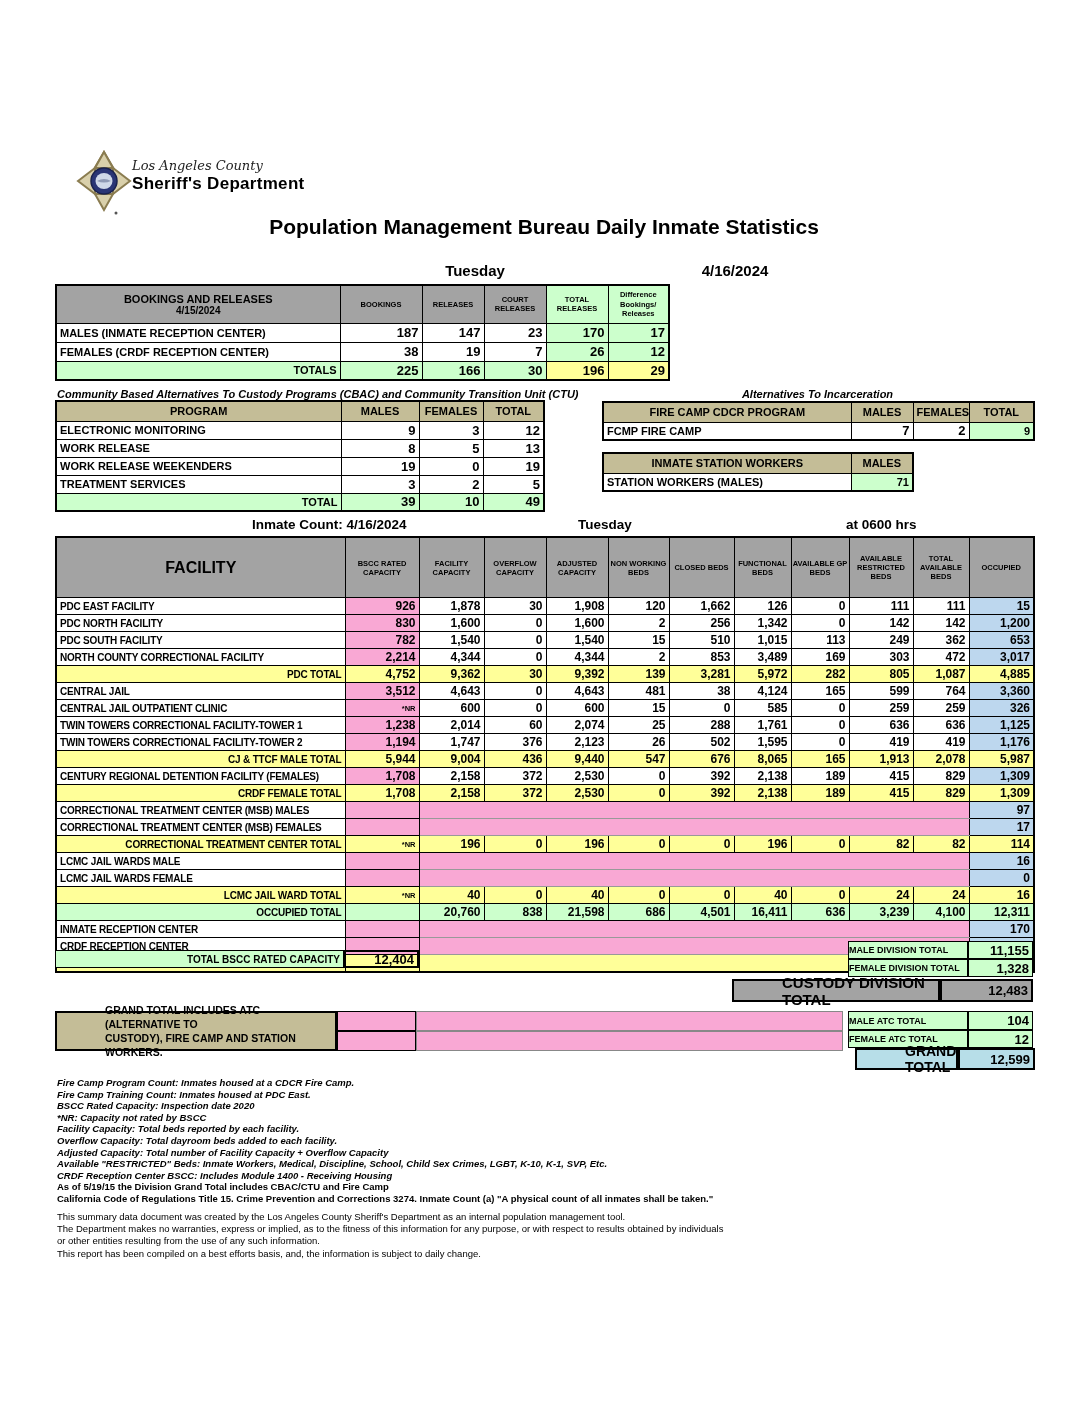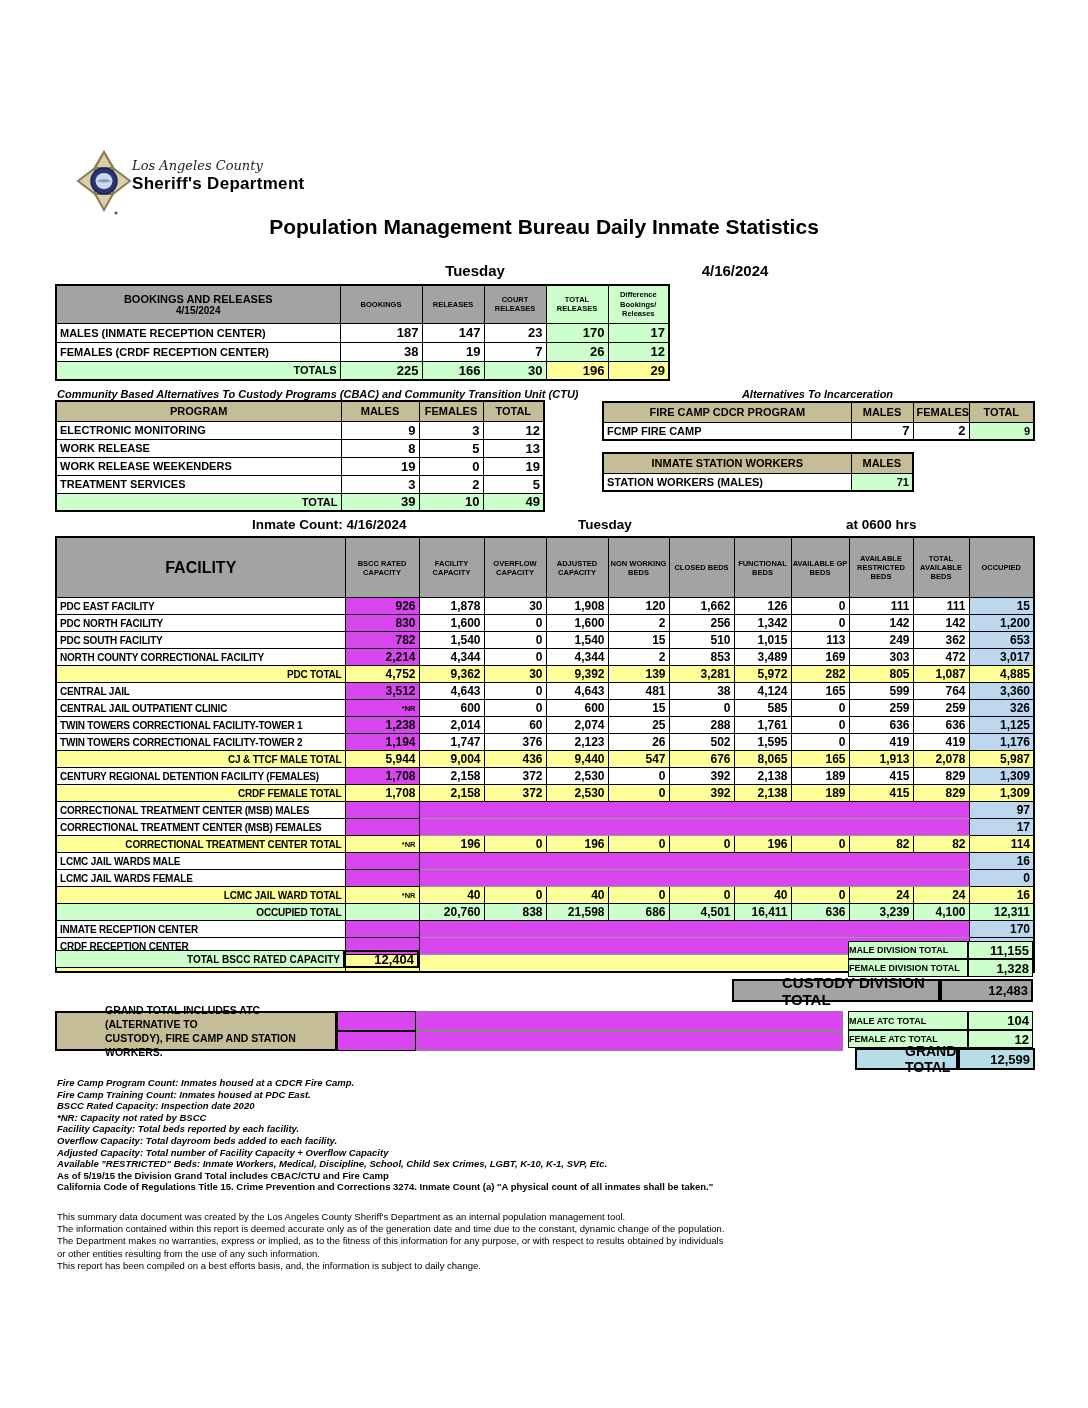--- a/index.html
+++ b/index.html
@@ -2,21 +2,21 @@
 <html><head>
 <meta charset="utf-8">
 <style>
   html,body{margin:0;padding:0;background:#fff;}
   .page{position:relative;width:1088px;height:1408px;background:#fff;
         font-family:"Liberation Sans",sans-serif;color:#000;overflow:hidden;}
   .abs{position:absolute;}
 
   
   .og{background:#a3a3a3;} .gn{background:#CCFFCC;} .yl{background:#FFFF99;}
-  .tan{background:#C4BD97;} .gy{background:#d946ef;padding-left:32px;} .bl{background:#BDD7EE;}
+  .tan{background:#C4BD97;} .gy{background:#f9a8d4;padding-left:32px;} .bl{background:#BDD7EE;}
   .cy{background:#B7DEE8;}
 
   
   table{border-collapse:collapse;table-layout:fixed;}
   td,th{border:1px solid #000;padding:0 3px;overflow:hidden;white-space:nowrap;}
   .outer{border:2px solid #000;}
 
   
   .agency-line1{font-family:"DejaVu Serif",serif;font-style:italic;font-size:13px;color:#222;}
   .agency-line2{font-weight:bold;font-size:17px;letter-spacing:.3px;margin-top:1px;}
@@ -580,25 +580,25 @@
 
   <div class="abs foot-note" style="left:57px;top:1077px;width:900px;">
     <div class="it">Fire Camp Program Count: Inmates housed at a CDCR Fire Camp.</div>
     <div class="it">Fire Camp Training Count: Inmates housed at PDC East.</div>
     <div class="it">BSCC Rated Capacity: Inspection date 2020</div>
     <div class="it">*NR: Capacity not rated by BSCC</div>
     <div class="it">Facility Capacity: Total beds reported by each facility.</div>
     <div class="it">Overflow Capacity: Total dayroom beds added to each facility.</div>
     <div class="it">Adjusted Capacity: Total number of Facility Capacity + Overflow Capacity</div>
     <div class="it">Available "RESTRICTED" Beds: Inmate Workers, Medical, Discipline, School, Child Sex Crimes,  LGBT, K-10, K-1, SVP, Etc.</div>
+    <div class="it">CRDF Reception Center BSCC: Includes Module 1400 - Receiving Housing</div>
     <div>As of 5/19/15 the Division Grand Total includes CBAC/CTU and Fire Camp</div>
     <div>California Code of Regulations Title 15. Crime Prevention and Corrections 3274. Inmate Count (a) "A physical count of all inmates shall be taken."</div>
   </div>
 
   <div class="abs disc" style="left:57px;top:1211px;width:920px;">
     <div>This summary data document was created by the Los Angeles County Sheriff's Department as an internal population management tool.</div>
-    <div>The information contained within this report is deemed accurate only as of the generation date and time due to the constant, dynamic change of the population.</div>
     <div>The Department makes no warranties, express or implied, as to the fitness of this information for any purpose, or with respect to results obtained by individuals</div>
     <div>or other entities resulting from the use of any such information.</div>
     <div>This report has been compiled on a best efforts basis, and, the information is subject to daily change.</div>
   </div>
 
 </div>
 
 </body></html>

